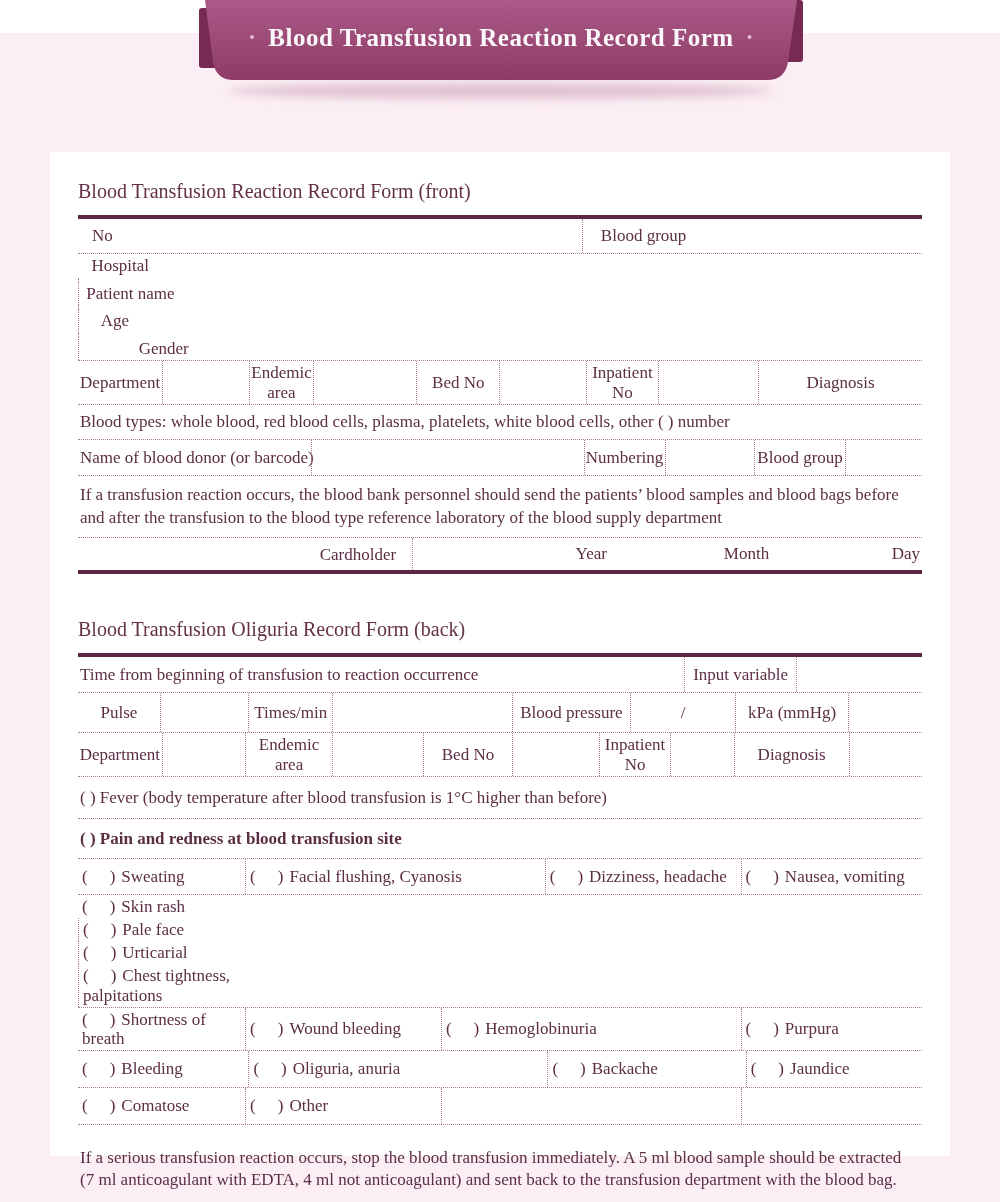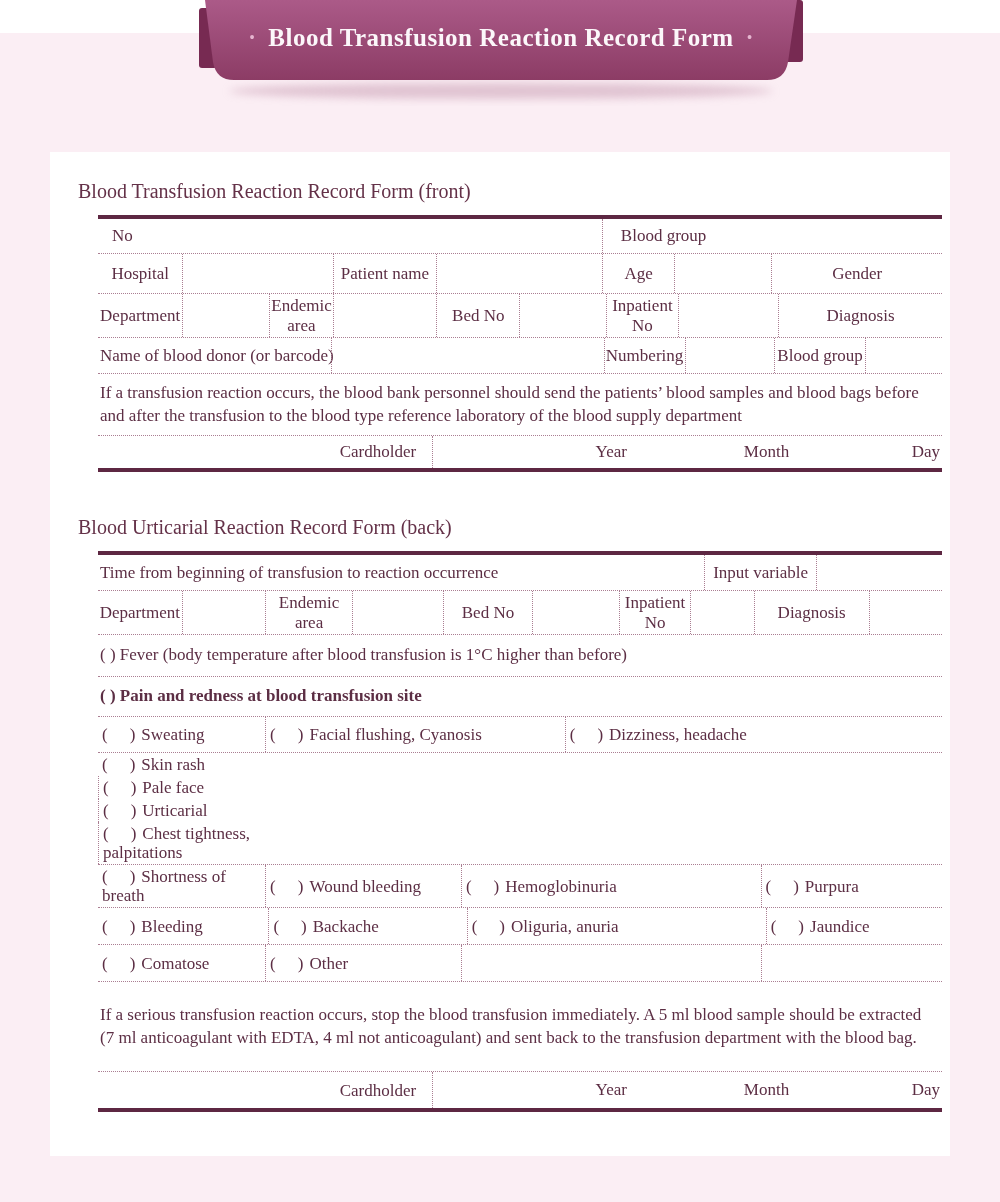--- a/index.html
+++ b/index.html
@@ -30,21 +30,21 @@
   
   .card{
     position:absolute;top:152px;left:50px;width:900px;height:1004px;
     background:#ffffff;padding:26px 28px 0 28px;
   }
   h2.section-title{
     margin:0 0 11px 0;font-size:20px;font-weight:normal;color:#643148;line-height:1.3;
   }
   .gap-between{height:42px;}
 
-  .tbl{border-top:4px solid var(--rule);border-bottom:4px solid var(--rule);width:844px;margin-left:20px;}
+  .tbl{border-top:4px solid var(--rule);border-bottom:4px solid var(--rule);width:844px;}
   .row{display:flex;border-bottom:1px dotted var(--dot);align-items:stretch;}
   .row:last-child{border-bottom:none;}
   .cell{
     border-left:1px dotted var(--dot);
     display:flex;align-items:center;justify-content:center;
     text-align:center;line-height:1.15;padding:2px 3px;
   }
   .cell:first-child{border-left:none;}
   .cell.left{justify-content:flex-start;text-align:left;}
   .cell.nowrap{white-space:nowrap;}
@@ -98,21 +98,21 @@
 
     <div class="row" style="min-height:35px;">
       <div class="cell left" style="width:59.7%;padding-left:14px;">
           <span>No</span>
         </div>
       <div class="cell left" style="width:40.3%;padding-left:18px;">
           <span>Blood group</span>
         </div>
     </div>
 
-    <div class="row" style="min-height:40px;">
+    <div class="row" style="min-height:40px;flex-direction:column;">
       <div class="cell" style="width:10%;">Hospital</div>
       <div class="cell" style="width:17.8%;"></div>
       <div class="cell" style="width:12.3%;">Patient name</div>
       <div class="cell" style="width:19.6%;"></div>
       <div class="cell" style="width:8.6%;">Age</div>
       <div class="cell" style="width:11.5%;"></div>
       <div class="cell" style="width:20.2%;">
           <span>Gender</span>
         </div>
     </div>
@@ -124,20 +124,23 @@
       <div class="cell" style="width:12.3%;"></div>
       <div class="cell" style="width:9.8%;">Bed No</div>
       <div class="cell" style="width:10.3%;"></div>
       <div class="cell" style="width:8.5%;">Inpatient No</div>
       <div class="cell" style="width:11.9%;"></div>
       <div class="cell" style="width:19.4%;">
           <span>Diagnosis</span>
         </div>
     </div>
 
+    <div class="row" style="min-height:35px;">
+      <div class="cell full" style="width:100%;">Blood types: whole blood, red blood cells, plasma, platelets, white blood cells, other ( ) number</div>
+    </div>
 
     <div class="row" style="min-height:36px;">
       <div class="cell left nowrap" style="width:27.6%;padding-left:2px;">Name of blood donor (or barcode)</div>
       <div class="cell" style="width:32.3%;"></div>
       <div class="cell nowrap" style="width:9.6%;">Numbering</div>
       <div class="cell" style="width:10.6%;"></div>
       <div class="cell nowrap" style="width:10.8%;">Blood group</div>
       <div class="cell" style="width:9.1%;"></div>
     </div>
 
@@ -153,30 +156,40 @@
         <span class="sig-year">Year</span>
         <span class="sig-month">Month</span>
         <span class="sig-day">Day</span>
       </div>
     </div>
 
   </div>
 
   <div class="gap-between"></div>
 
-  <h2 class="section-title">Blood Urticarial Reaction Record Form (back)</h2>
+  <h2 class="section-title">Blood Transfusion Oliguria Record Form (back)</h2>
 
   <div class="tbl">
 
     <div class="row" style="min-height:36px;">
       <div class="cell left" style="width:71.8%;padding-left:2px;">Time from beginning of transfusion to reaction occurrence</div>
       <div class="cell" style="width:13.3%;">Input variable</div>
       <div class="cell" style="width:14.9%;"></div>
     </div>
 
+    <div class="row" style="min-height:40px;">
+      <div class="cell" style="width:9.7%;">Pulse</div>
+      <div class="cell" style="width:10.5%;"></div>
+      <div class="cell" style="width:9.9%;">Times/min</div>
+      <div class="cell" style="width:21.3%;"></div>
+      <div class="cell" style="width:14%;">Blood pressure</div>
+      <div class="cell" style="width:12.5%;">/</div>
+      <div class="cell" style="width:13.3%;">kPa (mmHg)</div>
+      <div class="cell" style="width:8.7%;"></div>
+    </div>
 
     <div class="row" style="min-height:36px;">
       <div class="cell" style="width:9.9%;">Department</div>
       <div class="cell" style="width:9.9%;"></div>
       <div class="cell" style="width:10.3%;">Endemic area</div>
       <div class="cell" style="width:10.8%;"></div>
       <div class="cell" style="width:10.5%;">Bed No</div>
       <div class="cell" style="width:10.3%;"></div>
       <div class="cell" style="width:8.5%;">Inpatient No</div>
       <div class="cell" style="width:7.5%;"></div>
@@ -195,20 +208,23 @@
     <div class="row" style="min-height:36px;">
       <div class="cell sym" style="width:19.8%;text-align:center;">
         <div class="sym-text"><span>(</span><span class="pgap"></span><span>)</span><span class="sym-label">Sweating</span></div>
       </div>
       <div class="cell sym" style="width:35.5%;">
         <div class="sym-text"><span>(</span><span class="pgap"></span><span>)</span><span class="sym-label">Facial flushing, Cyanosis</span></div>
       </div>
       <div class="cell sym" style="width:23.2%;">
         <div class="sym-text"><span>(</span><span class="pgap"></span><span>)</span><span class="sym-label">Dizziness, headache</span></div>
       </div>
+      <div class="cell sym" style="width:21.5%;">
+        <div class="sym-text"><span>(</span><span class="pgap"></span><span>)</span><span class="sym-label">Nausea, vomiting</span></div>
+      </div>
     </div>
 
     <div class="row" style="min-height:38px;flex-direction:column;">
       <div class="cell sym" style="width:19.8%;">
         <div class="sym-text"><span>(</span><span class="pgap"></span><span>)</span><span class="sym-label">Skin rash</span></div>
       </div>
       <div class="cell sym" style="width:23.2%;">
         <div class="sym-text"><span>(</span><span class="pgap"></span><span>)</span><span class="sym-label">Pale face</span></div>
       </div>
       <div class="cell sym" style="width:35.5%;">
@@ -231,25 +247,25 @@
       </div>
       <div class="cell sym" style="width:21.5%;">
         <div class="sym-text"><span>(</span><span class="pgap"></span><span>)</span><span class="sym-label">Purpura</span></div>
       </div>
     </div>
 
     <div class="row" style="min-height:37px;gap:8px;">
       <div class="cell sym" style="width:19.8%;">
         <div class="sym-text"><span>(</span><span class="pgap"></span><span>)</span><span class="sym-label">Bleeding</span></div>
       </div>
+      <div class="cell sym" style="width:35.5%;">
+        <div class="sym-text"><span>(</span><span class="pgap"></span><span>)</span><span class="sym-label">Oliguria, anuria</span></div>
+      </div>
       <div class="cell sym" style="width:23.2%;">
         <div class="sym-text"><span>(</span><span class="pgap"></span><span>)</span><span class="sym-label">Backache</span></div>
-      </div>
-      <div class="cell sym" style="width:35.5%;">
-        <div class="sym-text"><span>(</span><span class="pgap"></span><span>)</span><span class="sym-label">Oliguria, anuria</span></div>
       </div>
       <div class="cell sym" style="width:21.5%;">
         <div class="sym-text"><span>(</span><span class="pgap"></span><span>)</span><span class="sym-label">Jaundice</span></div>
       </div>
     </div>
 
     <div class="row" style="min-height:37px;">
       <div class="cell sym" style="width:19.8%;">
         <div class="sym-text"><span>(</span><span class="pgap"></span><span>)</span><span class="sym-label">Comatose</span></div>
       </div>

